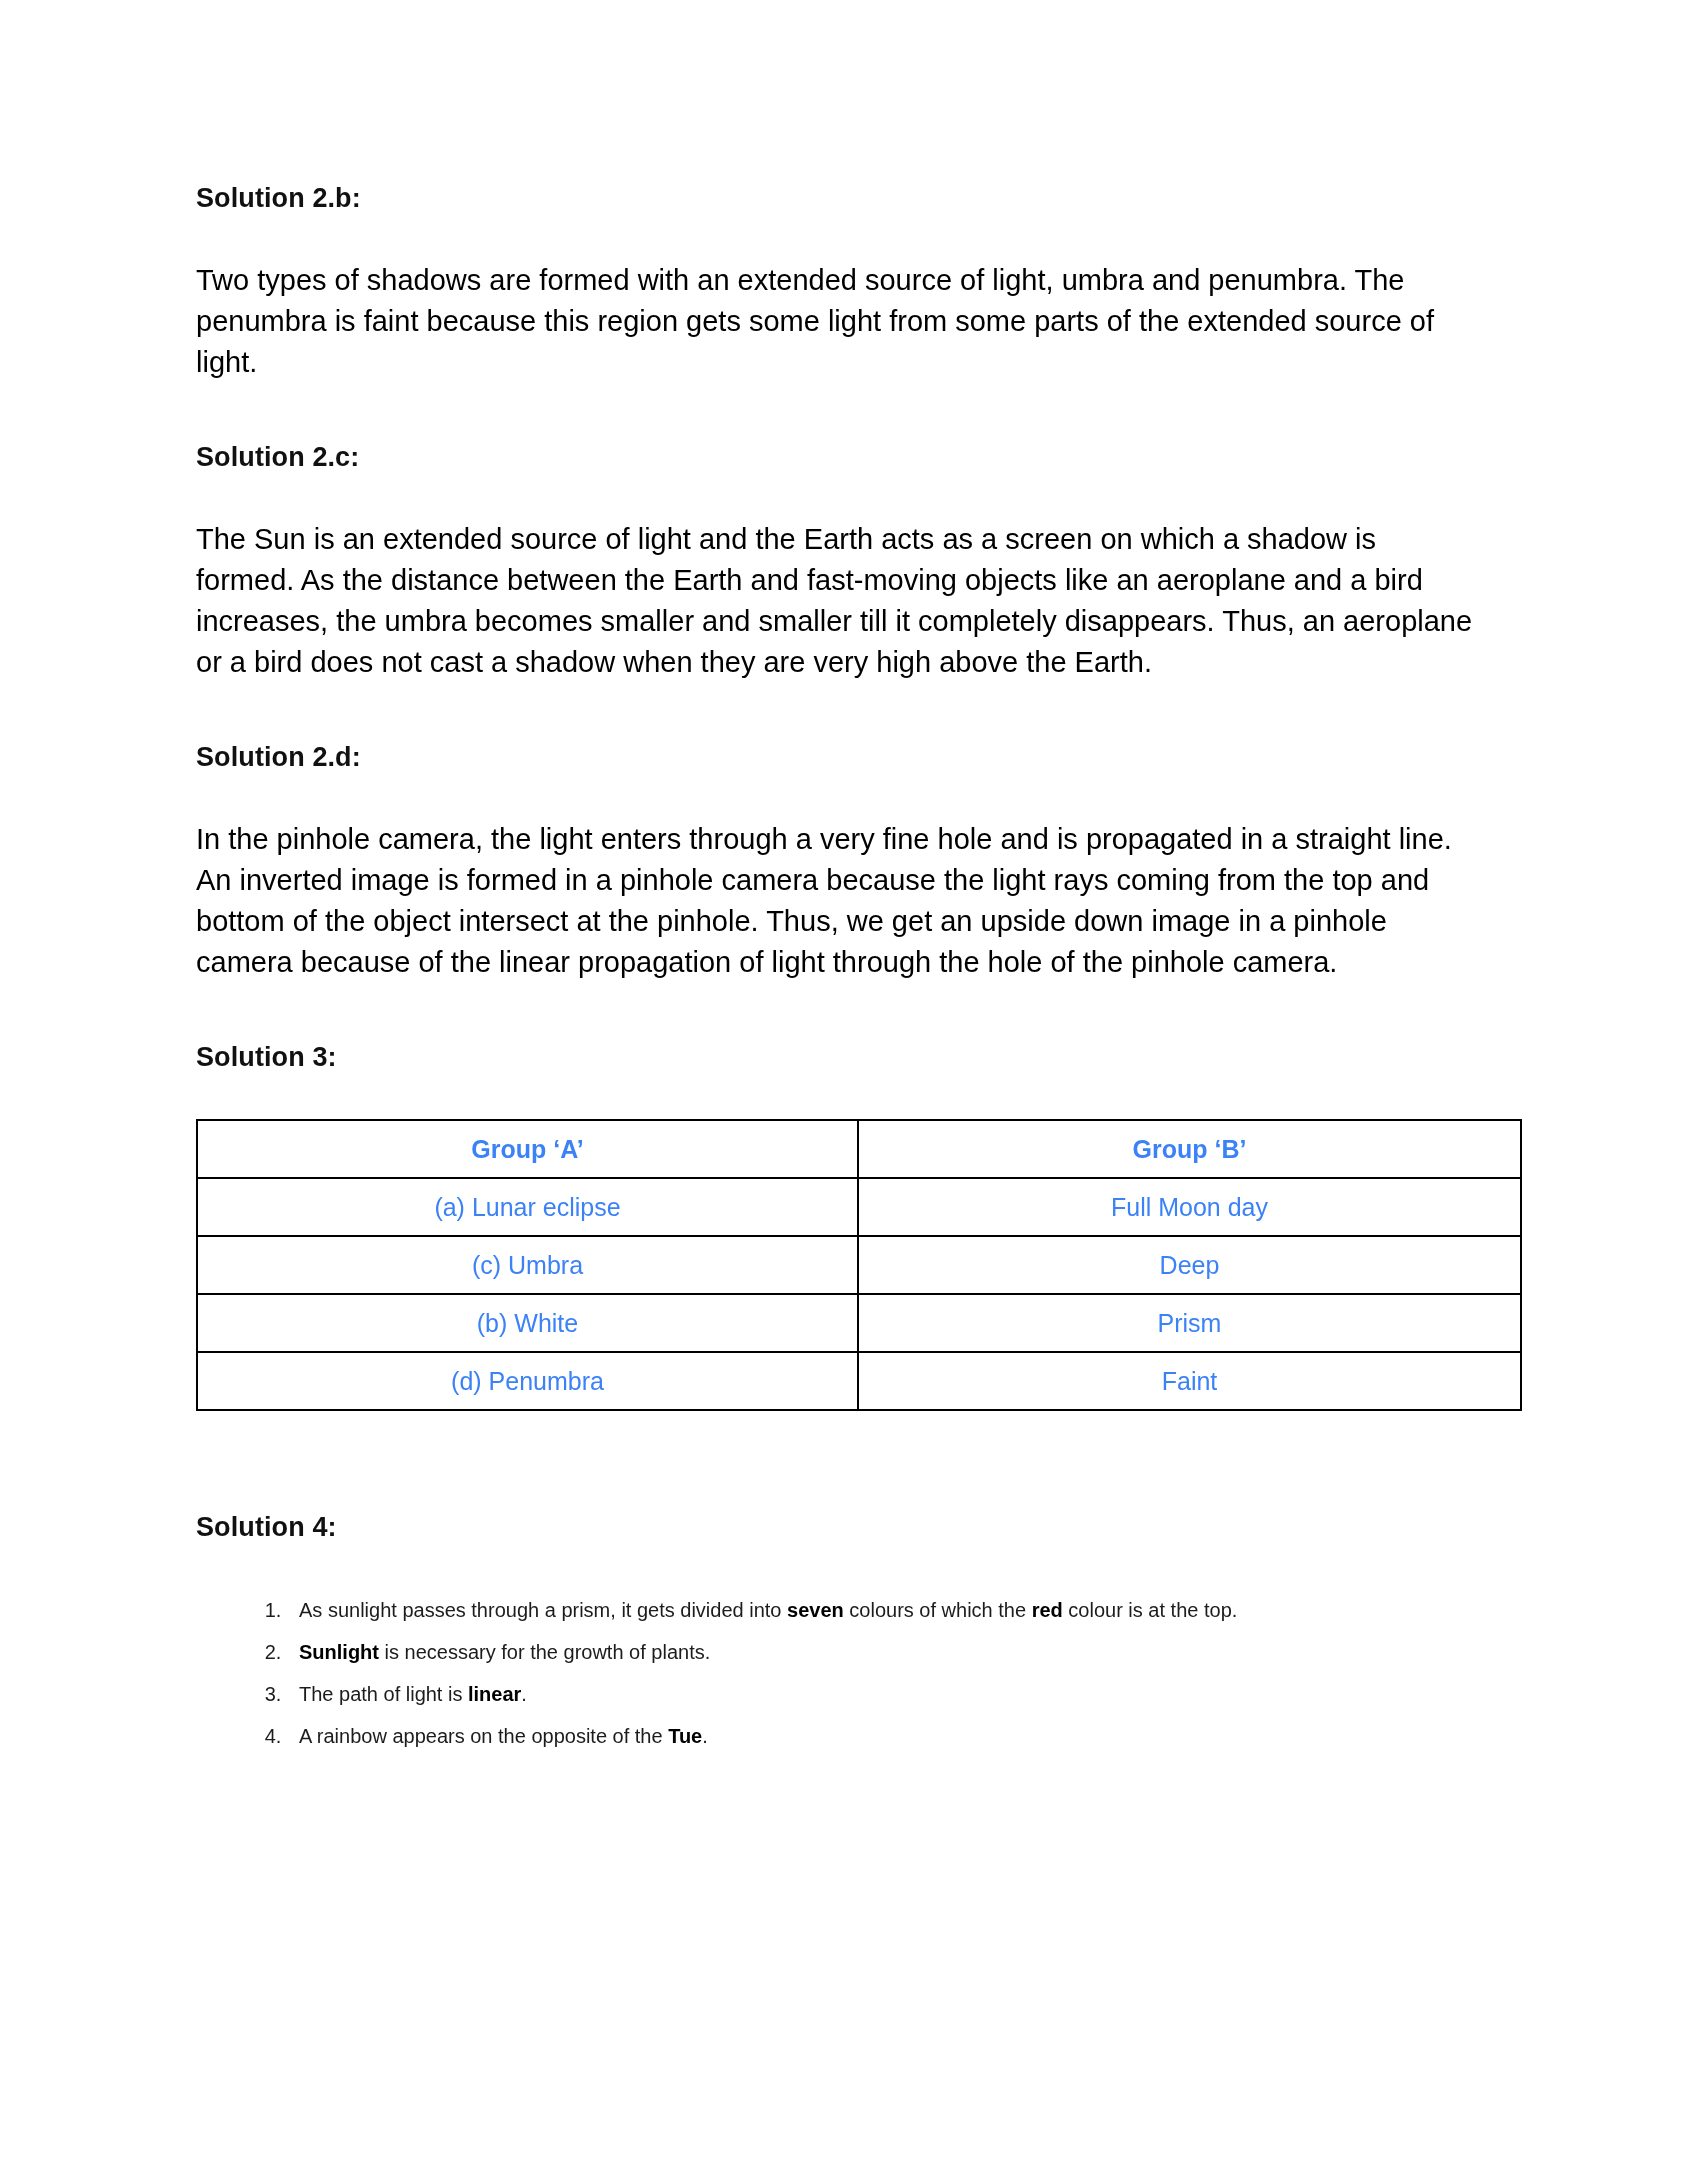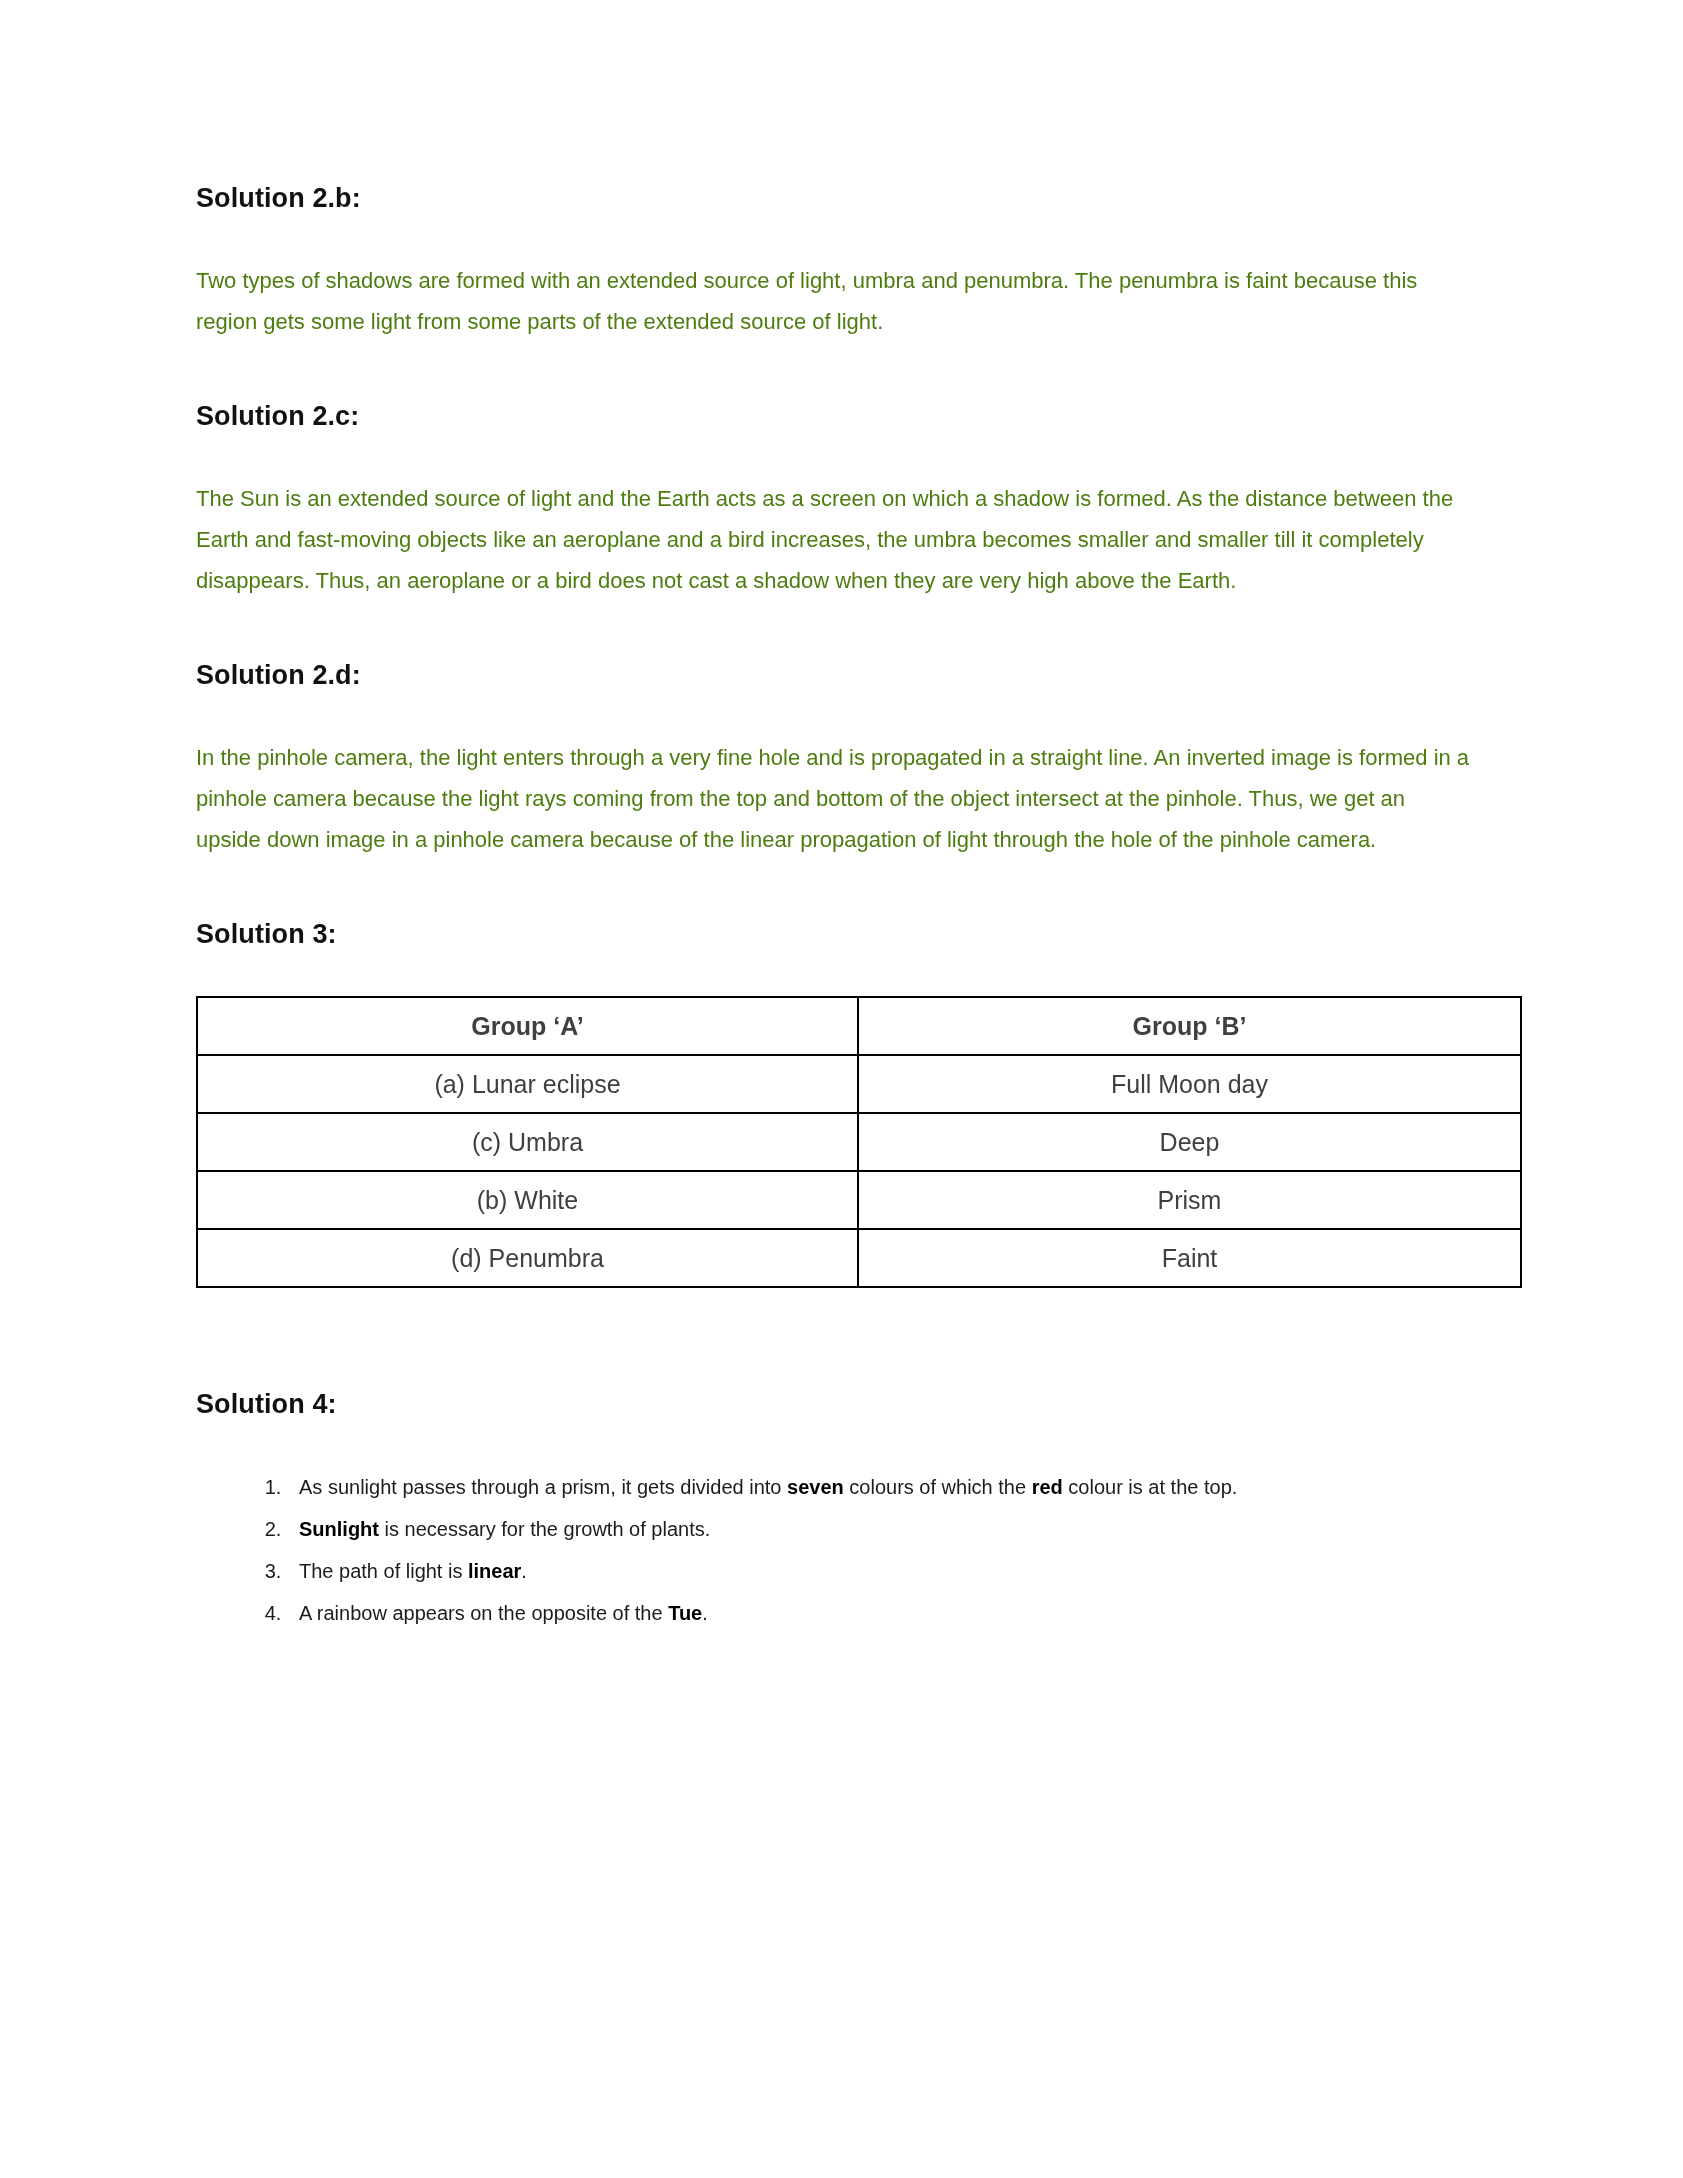--- a/index.html
+++ b/index.html
@@ -31,46 +31,46 @@
   }
   h2.sol-heading {
     font-size: 27px;
     font-weight: bold;
     margin: 0;
     padding: 0;
     letter-spacing: 0.1px;
     color: #111;
   }
   p.body-text {
-    font-size: 22px;
+    font-size: 29px;
     line-height: 41px;
     margin: 0;
     padding: 0;
-    color: #4d7c0f;
+    color: #000000;
     max-width: 1277px;
     text-align: left;
   }
   .gap-after-heading { height: 46px; }
   .gap-after-para { height: 59px; }
 
   
   .match-table {
     border-collapse: collapse;
     width: 1325px;
     margin: 0;
     table-layout: fixed;
   }
   .match-table td, .match-table th {
     border: 2.5px solid #000;
     text-align: center;
     vertical-align: middle;
     font-size: 25px;
     padding: 0;
     height: 56px;
-    color: #404040;
+    color: #3b82f6;
   }
   .match-table th {
     font-weight: bold;
     font-size: 25px;
   }
   .match-table col.c1 { width: 661px; }
   .match-table col.c2 { width: 663px; }
 
   
   ol.answers {

